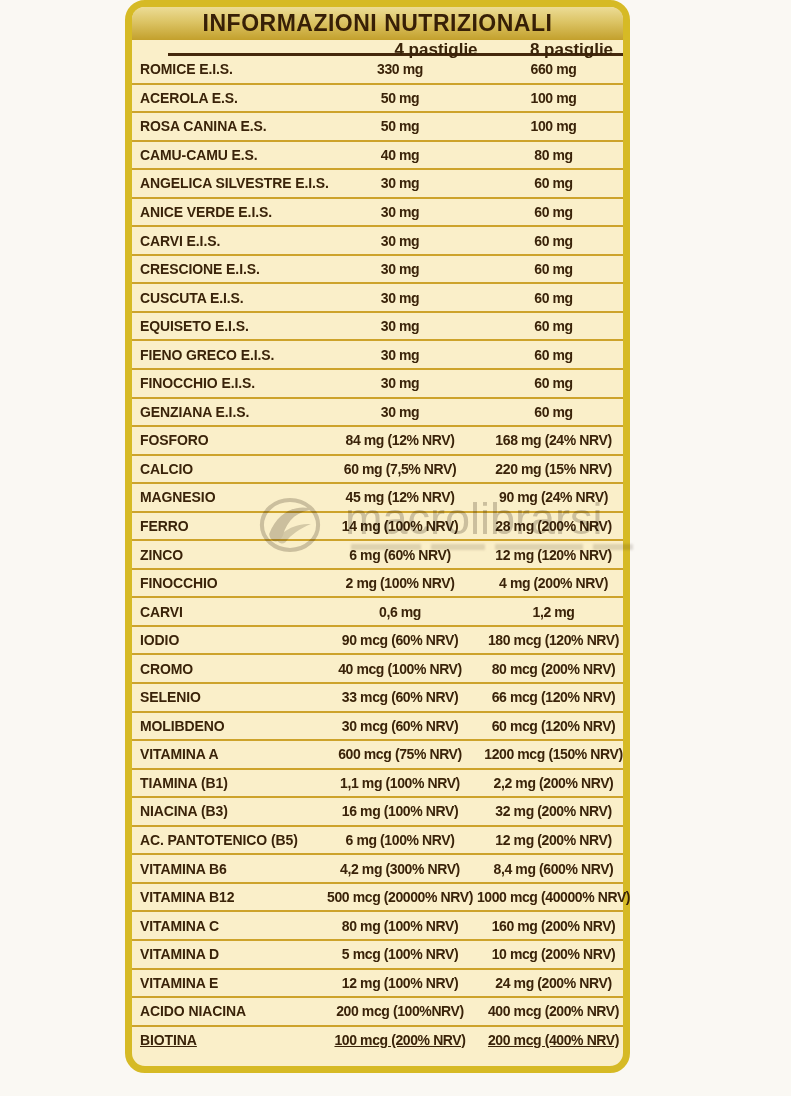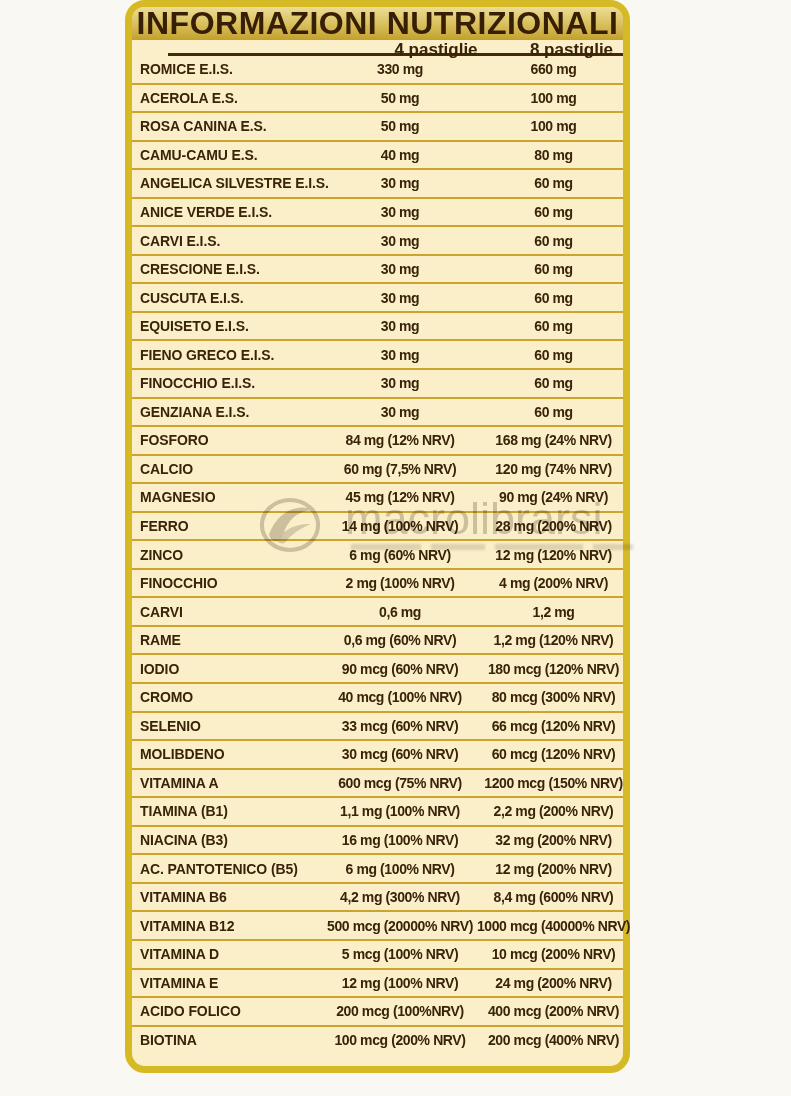--- a/index.html
+++ b/index.html
@@ -30,21 +30,21 @@
     border:7px solid var(--border-gold);
     border-radius:20px;
   }
   .title-bar{
     height:33px;
     border-radius:12px 12px 0 0;
     background:linear-gradient(180deg,var(--title-gradient-top) 0%,#dcc465 45%,var(--title-gradient-bottom) 100%);
     display:flex;align-items:center;justify-content:center;
   }
   .title-bar h1{
-    font-size:32px;
+    font-size:23px;
     font-weight:bold;
     letter-spacing:.5px;
     color:#371f06;
     white-space:nowrap;
   }
   .grid-row{
     display:grid;
     grid-template-columns:168px 184px 1fr;
     align-items:center;
     padding:0 8px;
@@ -62,21 +62,21 @@
   }
   .rows{
     height:997px;
     display:flex;
     flex-direction:column;
   }
   .row{
     flex:1 1 0;
     border-bottom:2px solid var(--separator-gold);
   }
-  .row:last-child{border-bottom:none;}
+  .row:last-child{border-bottom:none;text-decoration:underline;}
   .cell{
     overflow:visible;
     min-width:0;
   }
   .label{
     font-size:14px;
     font-weight:bold;
     letter-spacing:-.1px;
     white-space:nowrap;
     text-align:left;
@@ -218,21 +218,21 @@
 
   <div class="grid-row row">
     <span class="cell label">FOSFORO</span>
     <span class="cell val">84 mg (12% NRV)</span>
     <span class="cell val">168 mg (24% NRV)</span>
   </div>
 
   <div class="grid-row row">
     <span class="cell label">CALCIO</span>
     <span class="cell val">60 mg (7,5% NRV)</span>
-    <span class="cell val">120 mg (74% NRV)</span>
+    <span class="cell val">220 mg (15% NRV)</span>
   </div>
 
   <div class="grid-row row">
     <span class="cell label">MAGNESIO</span>
     <span class="cell val">45 mg (12% NRV)</span>
     <span class="cell val">90 mg (24% NRV)</span>
   </div>
 
   <div class="grid-row row">
     <span class="cell label">FERRO</span>
@@ -251,36 +251,31 @@
     <span class="cell val">2 mg (100% NRV)</span>
     <span class="cell val">4 mg (200% NRV)</span>
   </div>
 
   <div class="grid-row row">
     <span class="cell label">CARVI</span>
     <span class="cell val">0,6 mg</span>
     <span class="cell val">1,2 mg</span>
   </div>
 
-  <div class="grid-row row">
-    <span class="cell label">RAME</span>
-    <span class="cell val">0,6 mg (60% NRV)</span>
-    <span class="cell val">1,2 mg (120% NRV)</span>
-  </div>
 
   <div class="grid-row row">
     <span class="cell label">IODIO</span>
     <span class="cell val">90 mcg (60% NRV)</span>
     <span class="cell val">180 mcg (120% NRV)</span>
   </div>
 
   <div class="grid-row row">
     <span class="cell label">CROMO</span>
     <span class="cell val">40 mcg (100% NRV)</span>
-    <span class="cell val">80 mcg (300% NRV)</span>
+    <span class="cell val">80 mcg (200% NRV)</span>
   </div>
 
   <div class="grid-row row">
     <span class="cell label">SELENIO</span>
     <span class="cell val">33 mcg (60% NRV)</span>
     <span class="cell val">66 mcg (120% NRV)</span>
   </div>
 
   <div class="grid-row row">
     <span class="cell label">MOLIBDENO</span>
@@ -318,36 +313,41 @@
     <span class="cell val">4,2 mg (300% NRV)</span>
     <span class="cell val">8,4 mg (600% NRV)</span>
   </div>
 
   <div class="grid-row row">
     <span class="cell label">VITAMINA B12</span>
     <span class="cell val">500 mcg (20000% NRV)</span>
     <span class="cell val">1000 mcg (40000% NRV)</span>
   </div>
 
+  <div class="grid-row row">
+    <span class="cell label">VITAMINA C</span>
+    <span class="cell val">80 mg (100% NRV)</span>
+    <span class="cell val">160 mg (200% NRV)</span>
+  </div>
 
   <div class="grid-row row">
     <span class="cell label">VITAMINA D</span>
     <span class="cell val">5 mcg (100% NRV)</span>
     <span class="cell val">10 mcg (200% NRV)</span>
   </div>
 
   <div class="grid-row row">
     <span class="cell label">VITAMINA E</span>
     <span class="cell val">12 mg (100% NRV)</span>
     <span class="cell val">24 mg (200% NRV)</span>
   </div>
 
 
   <div class="grid-row row">
-    <span class="cell label">ACIDO FOLICO</span>
+    <span class="cell label">ACIDO NIACINA</span>
     <span class="cell val">200 mcg (100%NRV)</span>
     <span class="cell val">400 mcg (200% NRV)</span>
   </div>
 
   <div class="grid-row row">
     <span class="cell label">BIOTINA</span>
     <span class="cell val">100 mcg (200% NRV)</span>
     <span class="cell val">200 mcg (400% NRV)</span>
   </div>
 </div>

